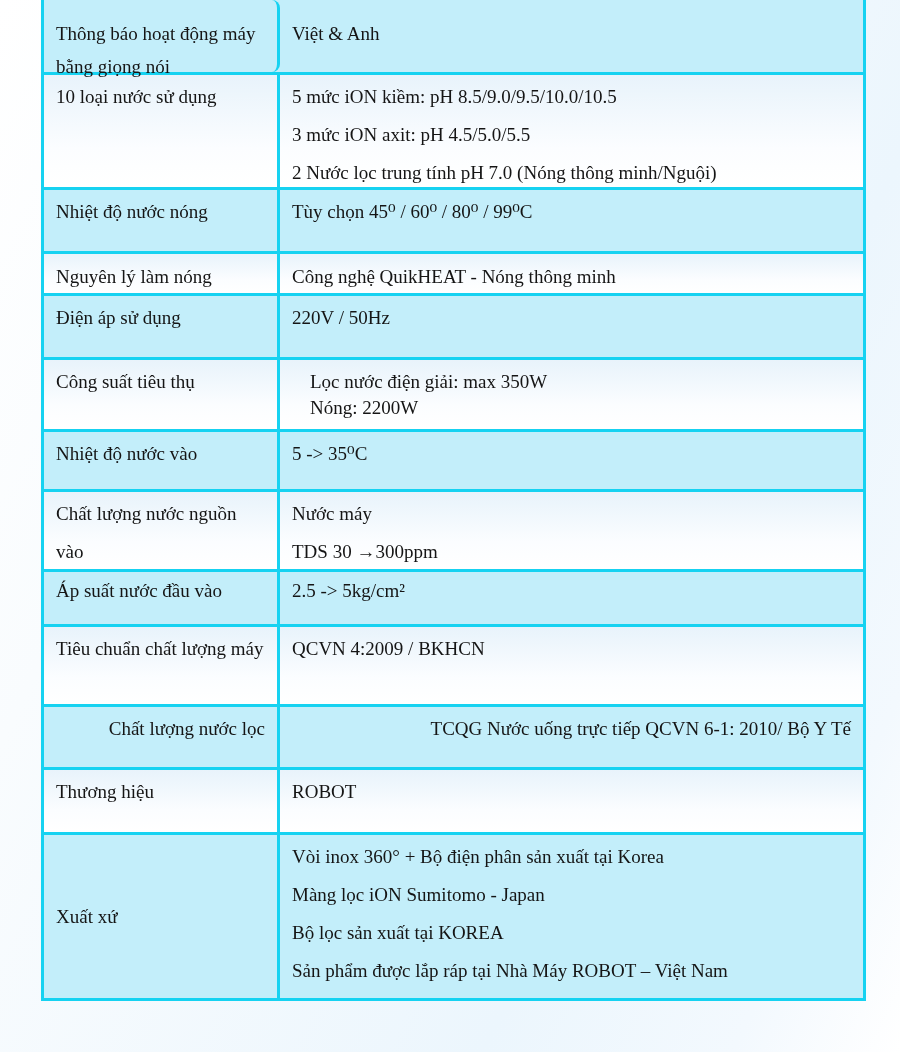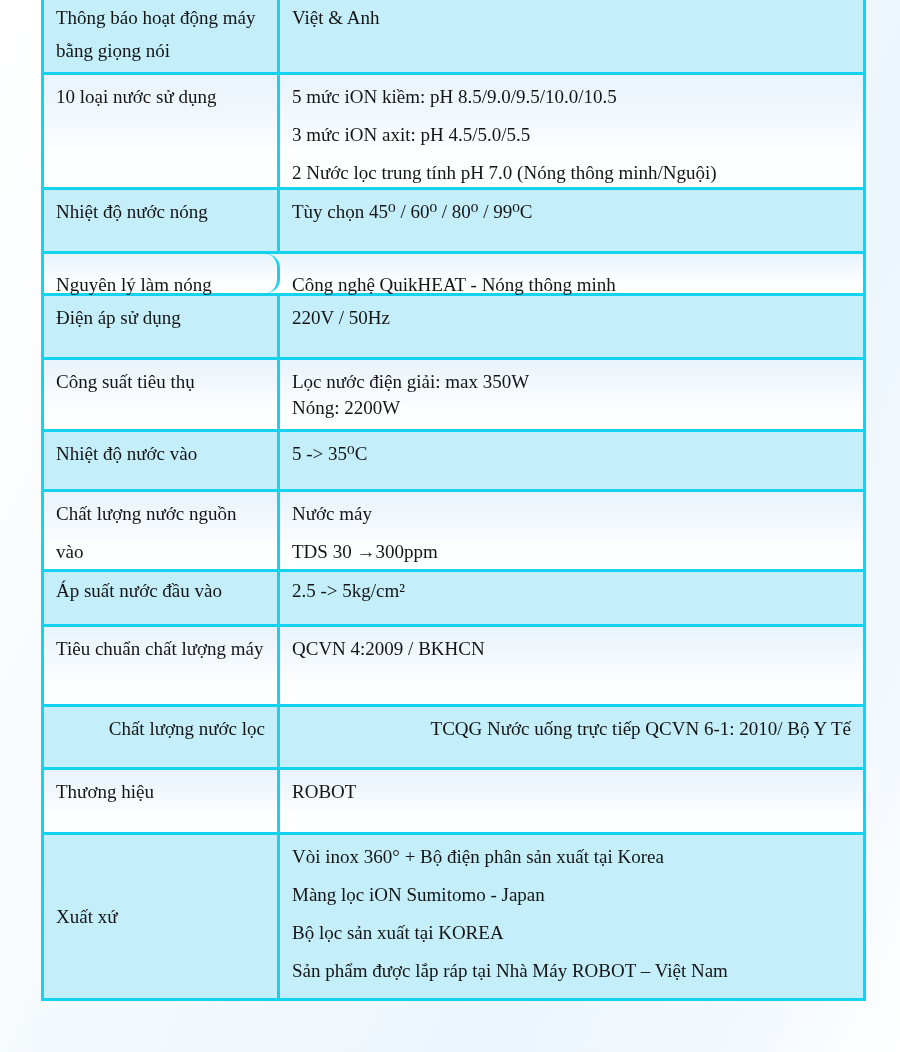--- a/index.html
+++ b/index.html
@@ -30,23 +30,23 @@
   .row:nth-child(4){height:42px;}
   .row:nth-child(5){height:64px;}
   .row:nth-child(6){height:72px;}
   .row:nth-child(7){height:60px;}
   .row:nth-child(8){height:80px;}
   .row:nth-child(9){height:55px;}
   .row:nth-child(10){height:80px;}
   .row:nth-child(11){height:63px;text-align:right;}
   .row:nth-child(12){height:65px;}
   .row:nth-child(13){height:166px;}
-  .row:nth-child(1) .cell{line-height:33px;padding-top:1px;}
-  .row:nth-child(4) .cell{padding-top:12px;border-radius:14px;}
-  .row:nth-child(6) .cell.value .line{line-height:26px;}
+  .row:nth-child(1) .cell{line-height:33px;padding-top:17px;border-radius:8px;}
+  .row:nth-child(4) .cell{padding-top:4px;}
+  .row:nth-child(6) .cell.value .line{line-height:26px;margin-left:18px;}
   .row:nth-child(6) .cell.value{padding-top:9px;}
   .row:nth-child(9) .cell{padding-top:0;}
   .row:nth-child(13) .cell.label{display:flex;align-items:center;padding-top:0;}
 </style>
 </head>
 <body>
 
 <div id="spec-table">
   <div class="row cyan">
     <div class="cell label">Thông báo hoạt động máy bằng giọng nói</div>

